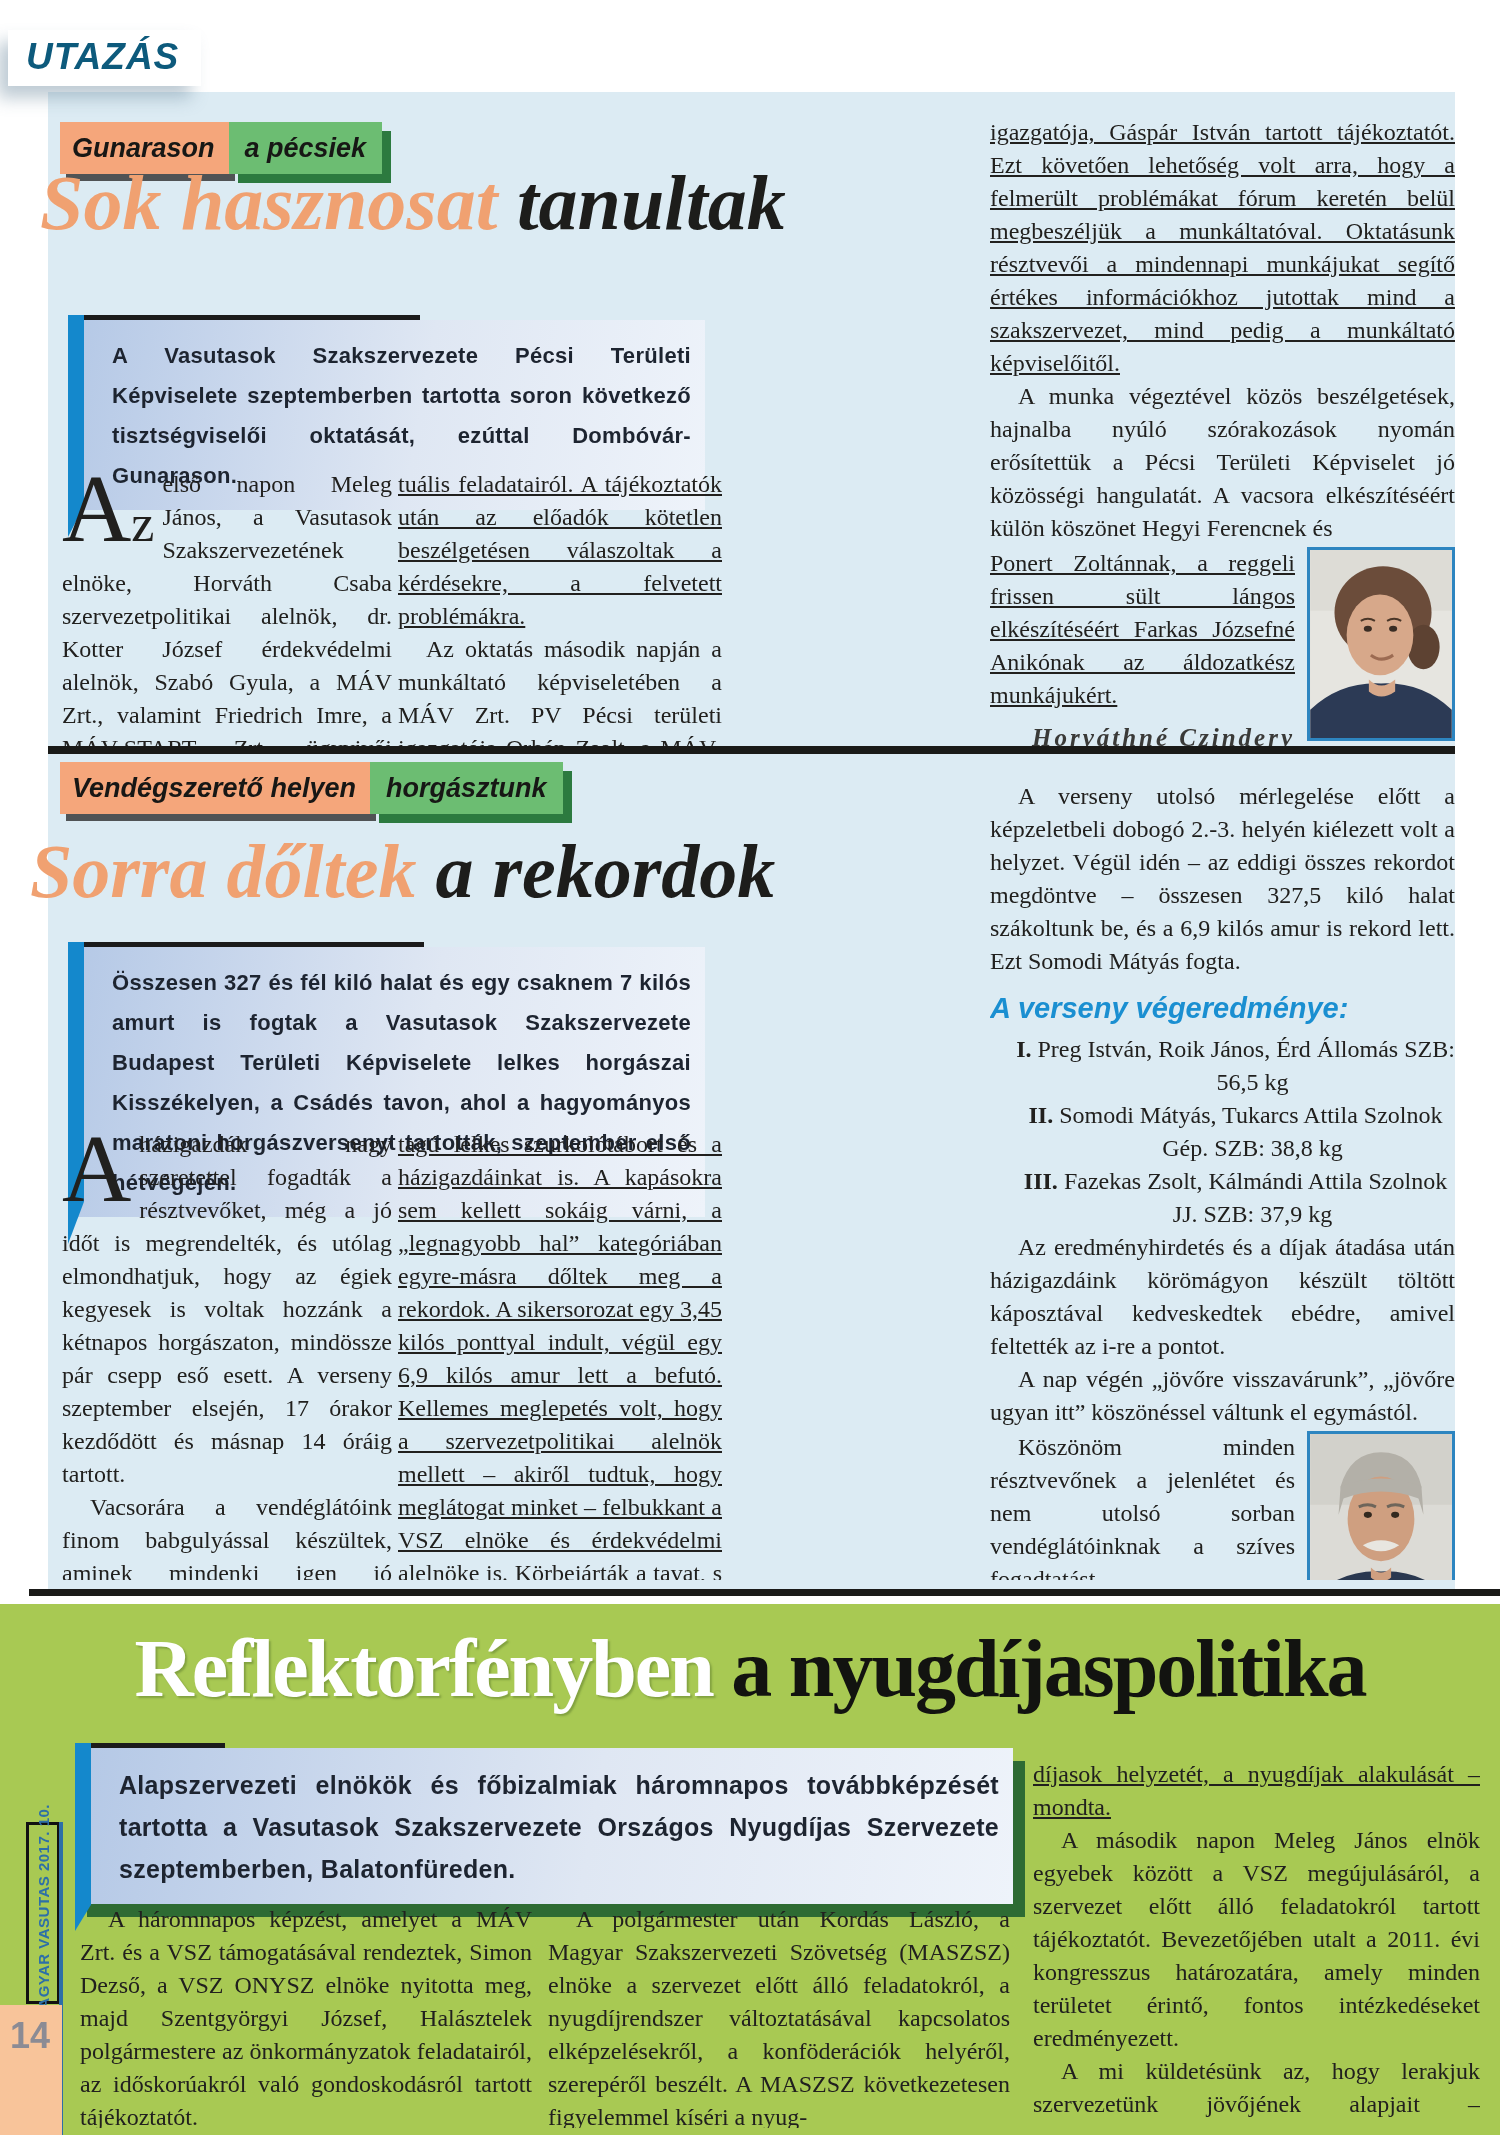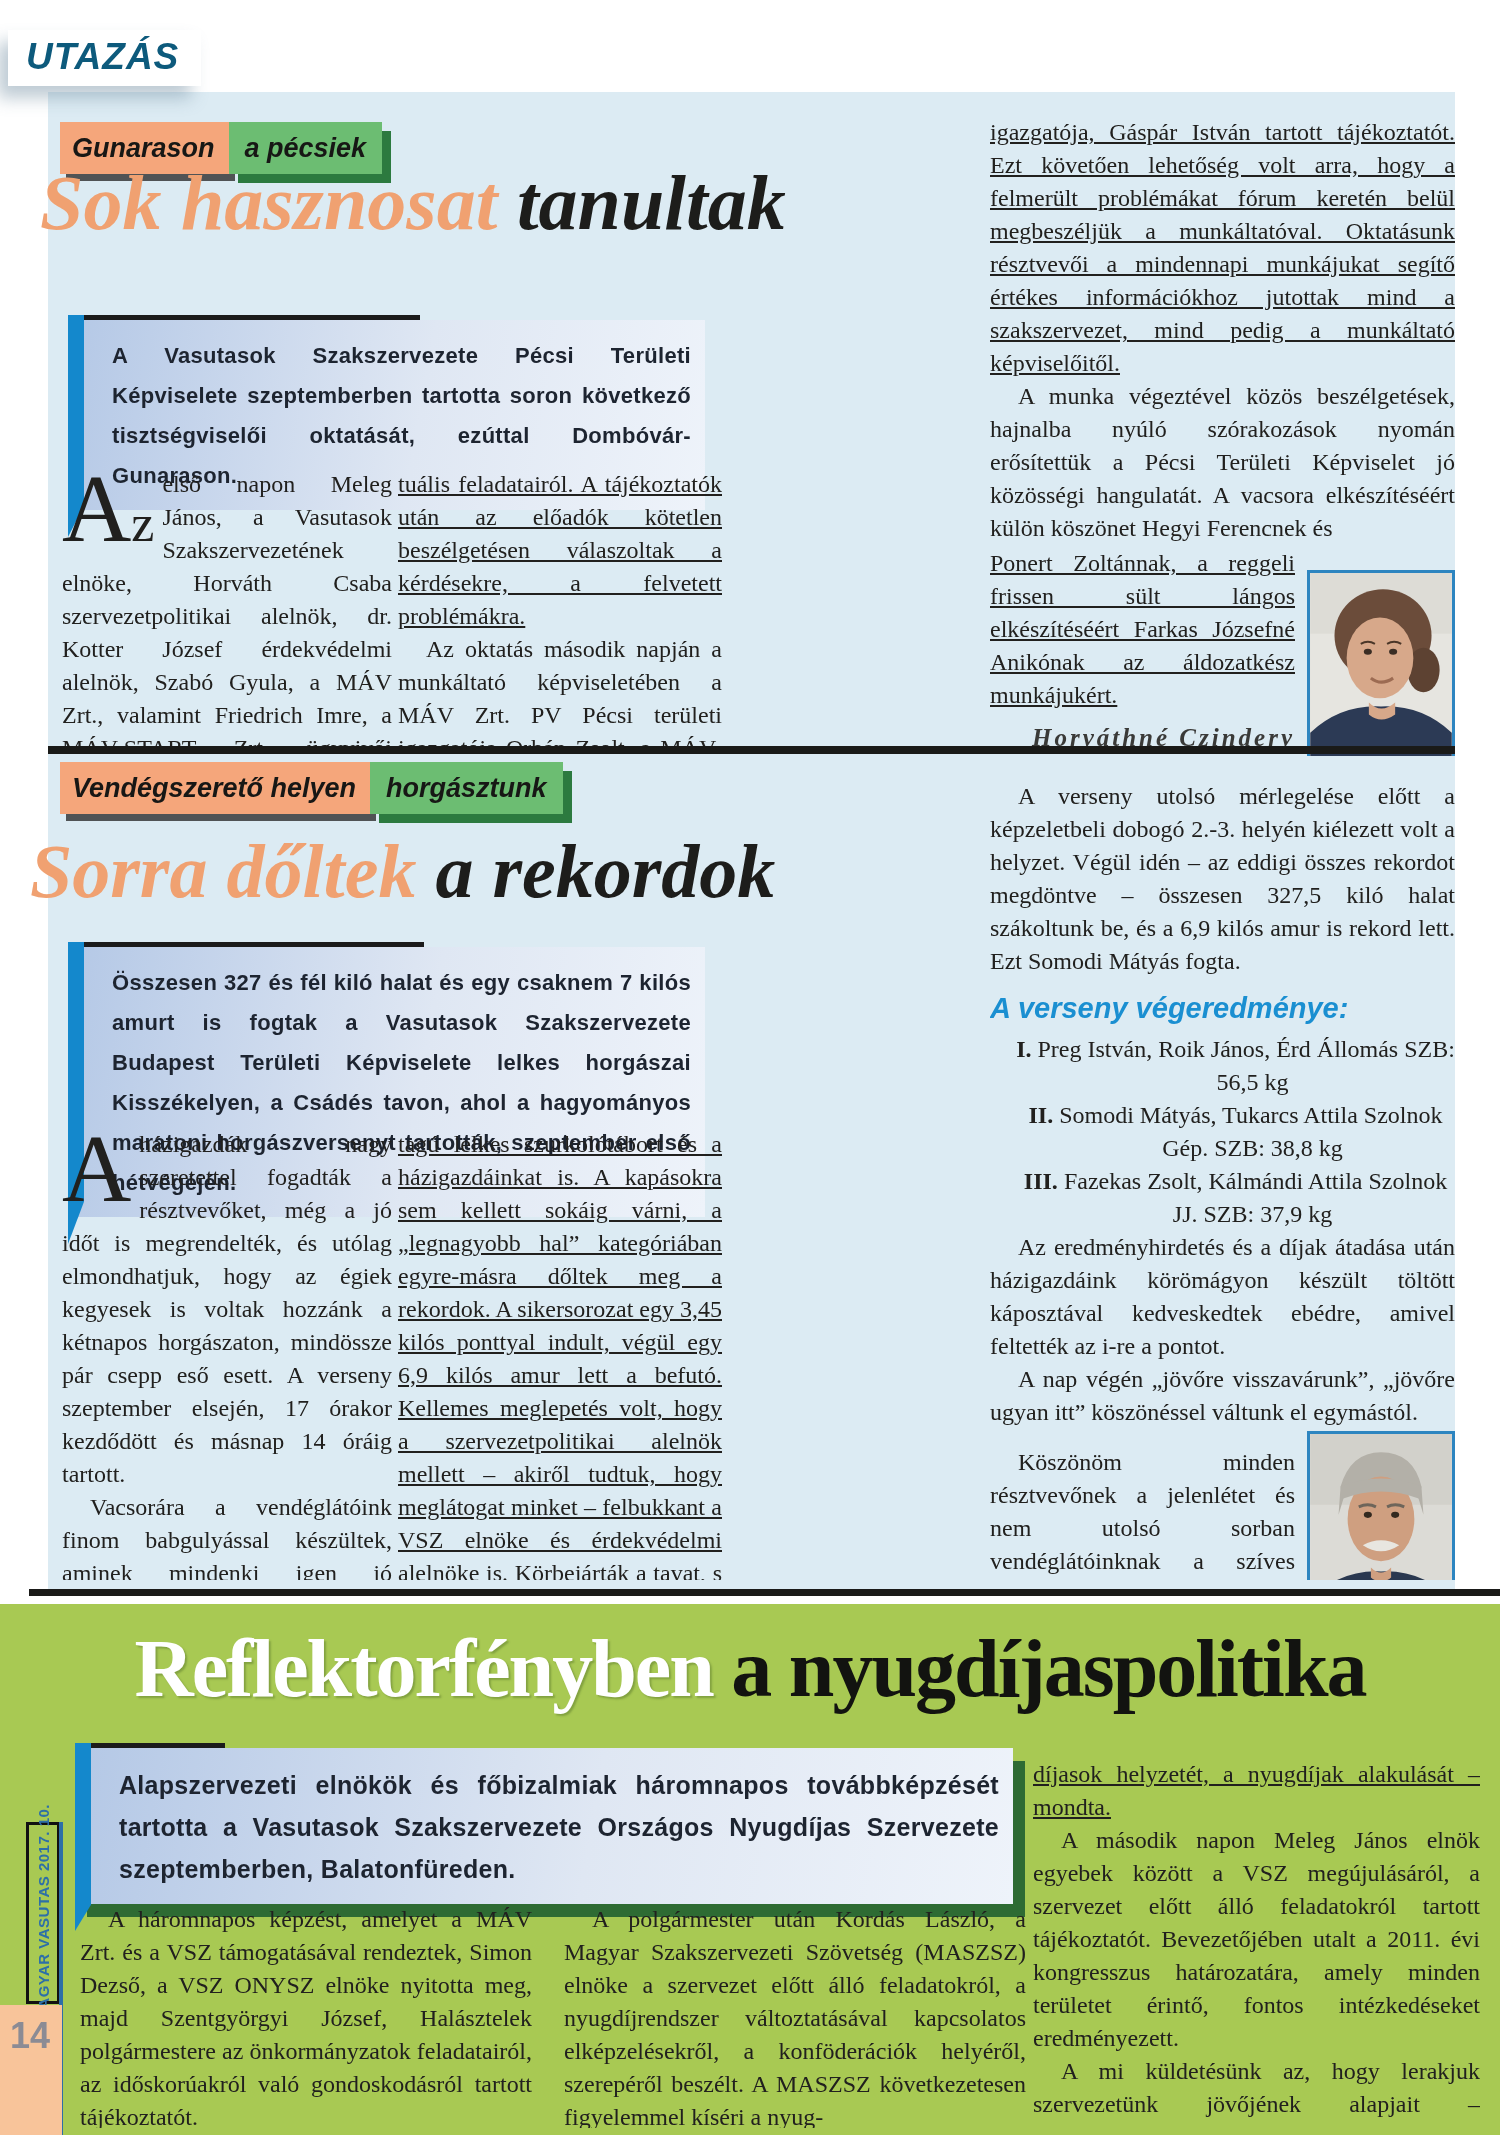--- a/index.html
+++ b/index.html
@@ -53,21 +53,21 @@
   .dc-big{font-size:96px;line-height:74px;font-weight:400;}
   .dc-small{font-size:52px;line-height:52px;}
 
   
   .res-head{font-family:"Liberation Sans","DejaVu Sans",sans-serif;font-weight:700;font-style:italic;
             font-size:29px;color:#1a8fd1;margin:14px 0 8px 0;text-align:left;}
   .res{padding-left:60px;text-indent:-34px;text-align:center;margin:0;}
   .rank{font-weight:700;}
 
   
-  .wrapRow{display:flex;gap:12px;margin-top:2px;align-items:center;}
+  .wrapRow{display:flex;gap:12px;margin-top:2px;}
   .narrow{flex:1;}
   .portrait{width:142px;height:188px;border:3px solid #2d85c0;background:#e3e2dd;flex:0 0 auto;}
   .portrait2{width:142px;height:188px;}
 
   .sig{margin-top:10px;text-align:right;font-style:italic;font-weight:700;letter-spacing:3px;
        color:#3a3a38;text-decoration:underline;font-size:25px;line-height:32px;}
 
   
   .vbadge{left:26px;top:1822px;width:34px;height:182px;border:3px solid #111;box-sizing:border-box;
           display:flex;align-items:center;justify-content:center;background:transparent;}
@@ -205,21 +205,21 @@
 
   <div class="abs title3" style="left:0;top:1622px;width:1500px;">
     <span class="t-white">Reflektorfényben</span>
     <span class="t-black">a nyugdíjaspolitika</span>
   </div>
 
   <div class="abs col" style="left:80px;top:1903px;width:452px;height:225px;">
     <p>A háromnapos képzést, amelyet a MÁV Zrt. és a VSZ támogatásával rendeztek, Simon Dezső, a VSZ ONYSZ elnöke nyitotta meg, majd Szentgyörgyi József, Halásztelek polgármestere az önkormányzatok feladatairól, az időskorúakról való gondoskodásról tartott tájékoztatót.</p>
   </div>
 
-  <div class="abs col" style="left:564px;top:1903px;width:462px;height:225px;">
+  <div class="abs col" style="left:548px;top:1903px;width:462px;height:225px;">
     <p>A polgármester után Kordás László, a Magyar Szakszervezeti Szövetség (MASZSZ) elnöke a szervezet előtt álló feladatokról, a nyugdíjrendszer változtatásával kapcsolatos elképzelésekről, a konföderációk helyéről, szerepéről beszélt. A MASZSZ következetesen figyelemmel kíséri a nyug-</p>
   </div>
 
   <div class="abs col" style="left:1033px;top:1758px;width:447px;height:370px;">
     <p class="noind">díjasok helyzetét, a nyugdíjak alakulását – mondta.</p>
     <p>A második napon Meleg János elnök egyebek között a VSZ megújulásáról, a szervezet előtt álló feladatokról tartott tájékoztatót. Bevezetőjében utalt a 2011. évi kongresszus határozatára, amely minden területet érintő, fontos intézkedéseket eredményezett.</p>
     <p>A mi küldetésünk az, hogy lerakjuk szervezetünk jövőjének alapjait – hangsúlyozta.</p>
   </div>
 
   <div class="abs vbadge">

